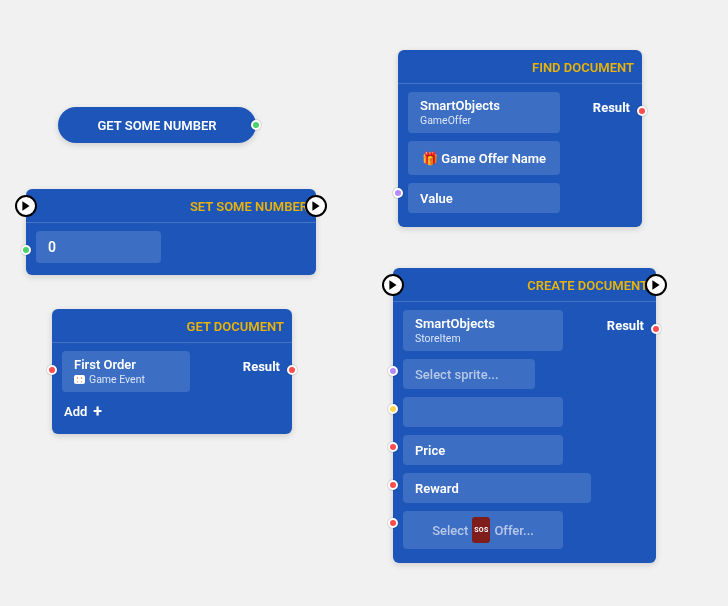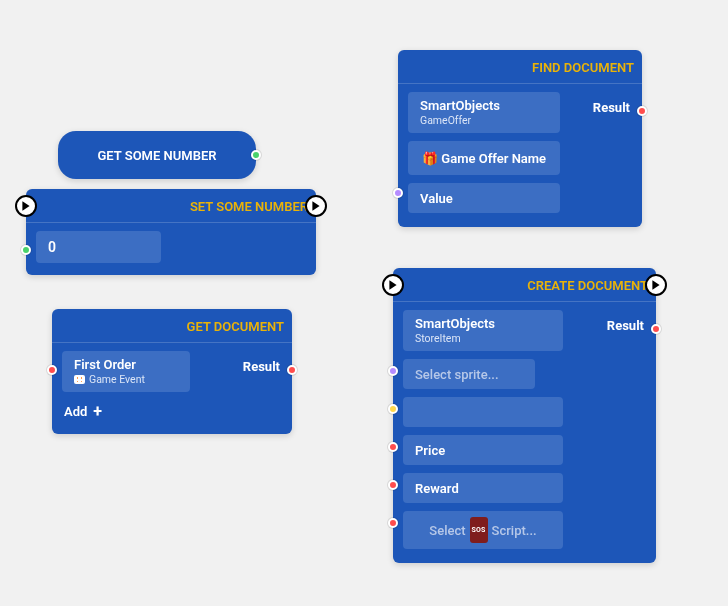--- a/index.html
+++ b/index.html
@@ -14,28 +14,27 @@
     color: #fff;
   }
   .node {
     position: absolute;
     background: #1d56b8;
     border-radius: 6px;
     box-shadow: 0 2px 6px rgba(0,0,0,0.15);
   }
   .pill {
     border-radius: 18px;
-    height: 48px;
+    height: 36px;
     display: flex;
     align-items: center;
     justify-content: center;
     font-size: 13px;
     font-weight: 600;
     color: #fff;
-    margin-top: 24px;
   }
   .node-title {
     text-align: right;
     font-size: 13px;
     font-weight: 600;
     color: #eab308;
     padding: 10px 8px 8px 8px;
     border-bottom: 1px solid rgba(255,255,255,0.18);
     position: relative;
   }
@@ -246,27 +245,27 @@
     </div>
     <div class="field placeholder" style="width:132px;">
       <span>Select sprite...</span>
     </div>
     <div class="field" style="width:160px;">
       <span></span>
     </div>
     <div class="field" style="width:160px;">
       <span>Price</span>
     </div>
-    <div class="field" style="width:160px;">
+    <div class="field" style="width:188px;">
       <span>Reward</span>
     </div>
     <div class="field placeholder" style="width:160px; margin-bottom:2px; flex-direction:row; align-items:center;">
       <span>Select</span>
       <span class="sos-badge">SOS</span>
-      <span>Script...</span>
+      <span>Offer...</span>
     </div>
 
     <div class="result-label" style="right:12px; top:16px;">Result</div>
 
     <div class="port red" style="right:-5px; top:22px;"></div>
     <div class="port purple" style="left:-5px;  top:64px;"></div>
     <div class="port yellow" style="left:-5px;  top:102px;"></div>
     <div class="port red" style="left:-5px;  top:140px;"></div>
     <div class="port red" style="left:-5px;  top:178px;"></div>
     <div class="port red" style="left:-5px;  top:216px;"></div>

